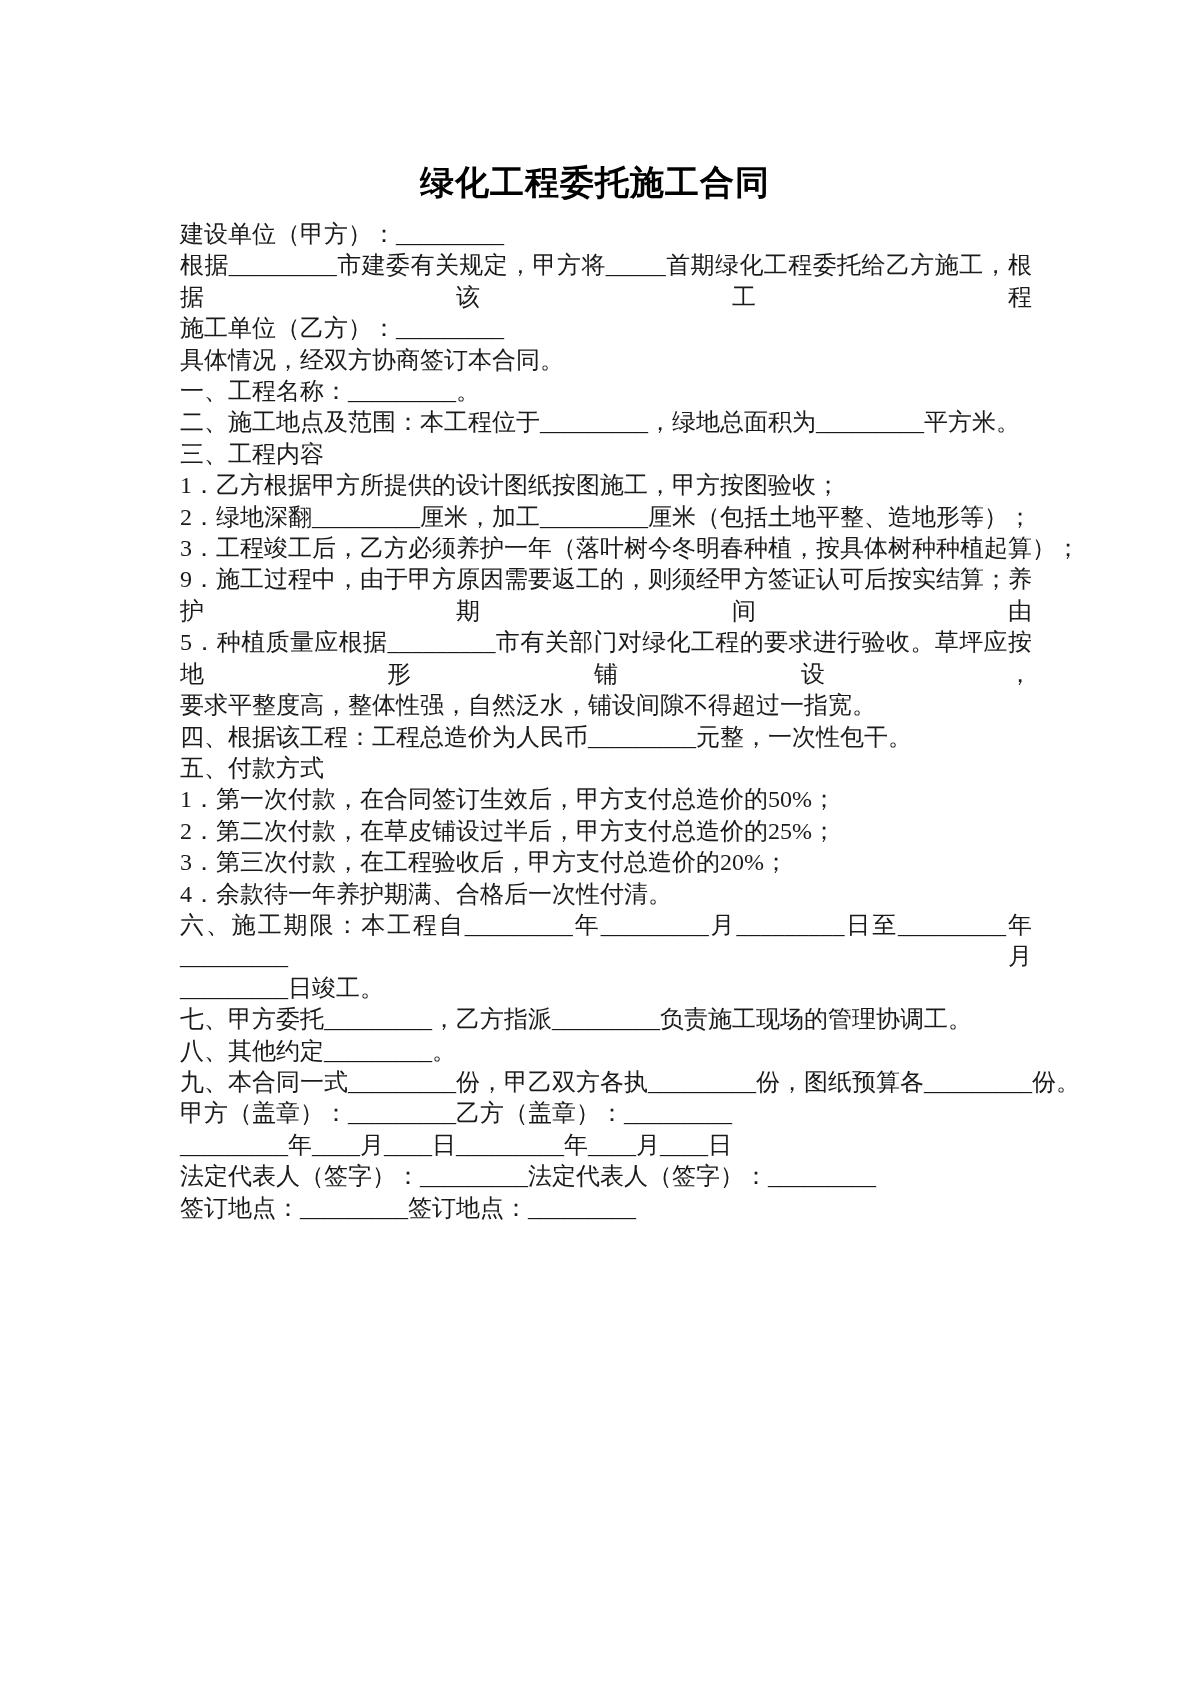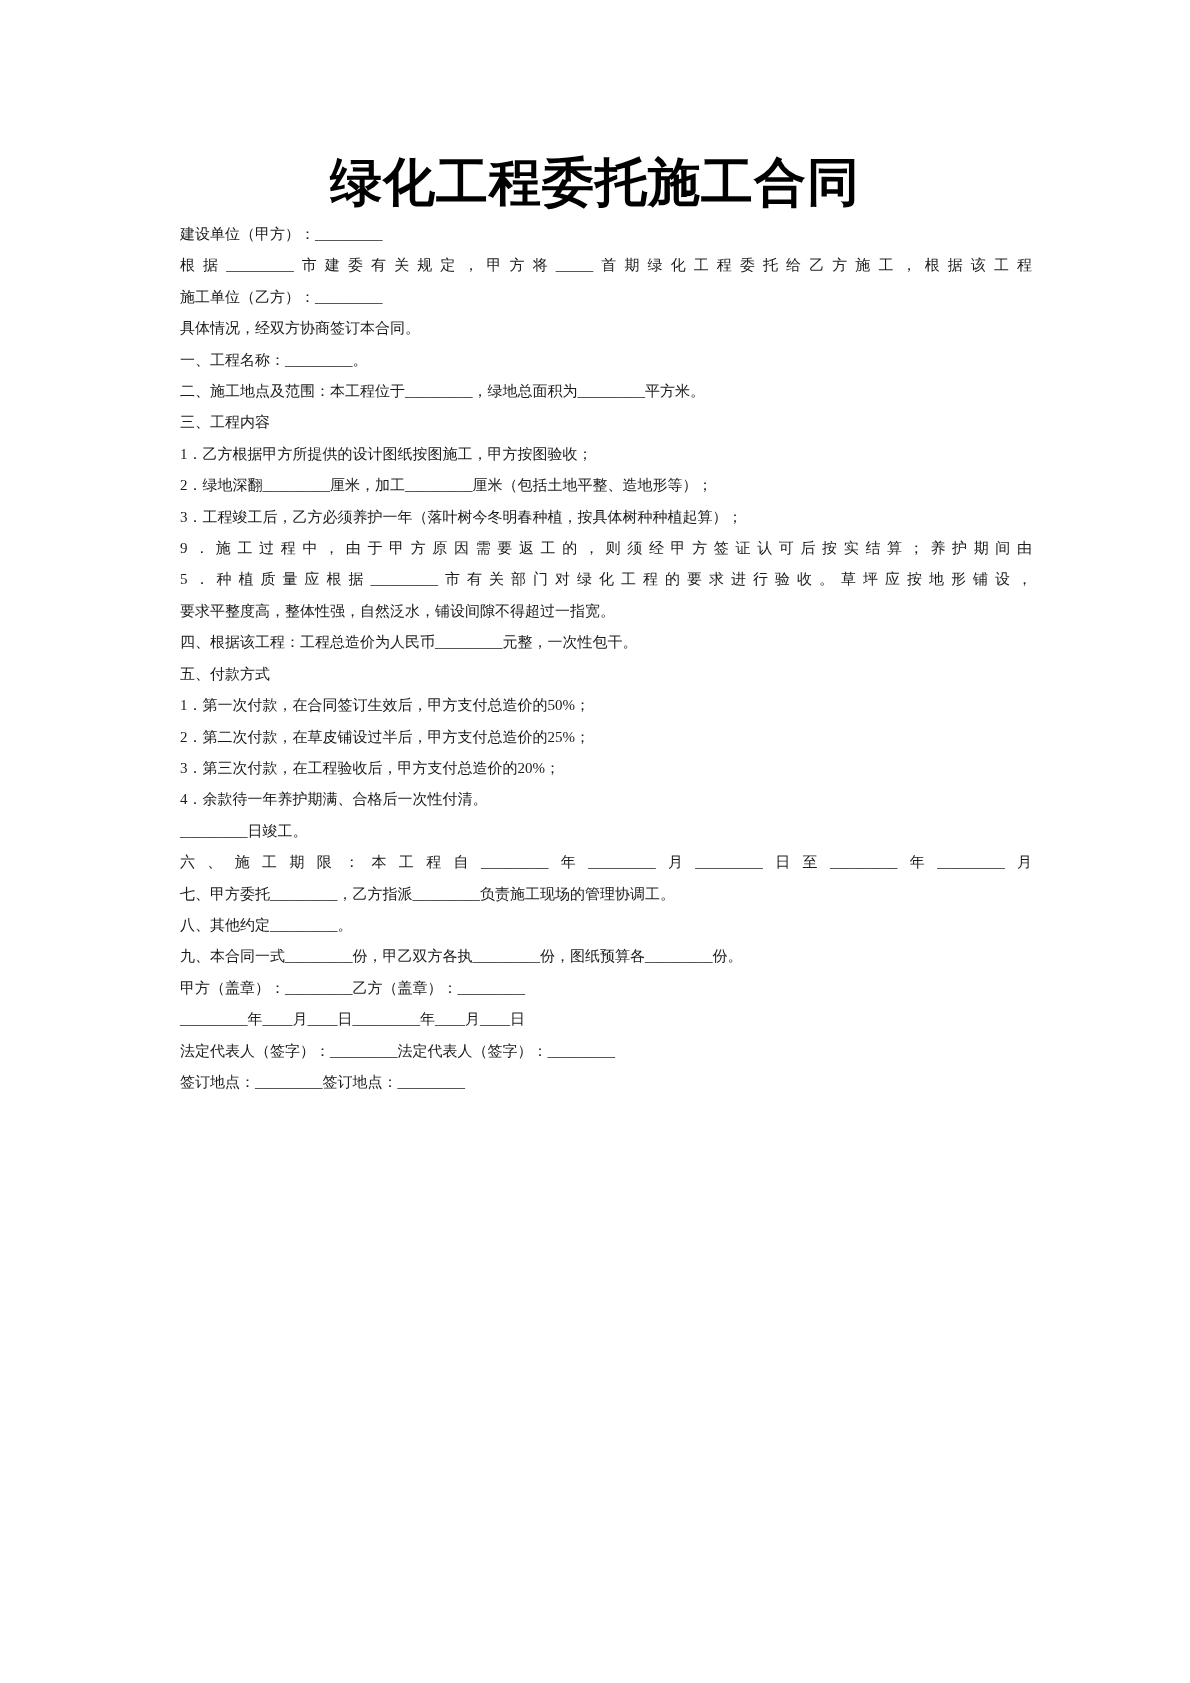--- a/index.html
+++ b/index.html
@@ -15,33 +15,33 @@
     overflow: hidden;
     font-family: "Liberation Serif", "DejaVu Serif", serif;
     color: #1a1a1a;
   }
   .doc-title {
     position: absolute;
     top: 158px;
     left: 0;
     width: 1190px;
     text-align: center;
-    font-size: 52px;
+    font-size: 34px;
     line-height: 50px;
     font-weight: bold;
     color: #000000;
     letter-spacing: 1px;
     white-space: pre;
   }
   .doc-body {
     position: absolute;
     top: 219px;
     left: 180px;
     width: 852px;
-    font-size: 15px;
+    font-size: 24px;
     line-height: 31.4px;
   }
   .line {
     min-height: 31.4px;
     white-space: pre;
     word-spacing: 0;
   }
   .line.fill {
     white-space: normal;
     text-align: justify;
@@ -67,22 +67,22 @@
     <div class="line">3．工程竣工后，乙方必须养护一年（落叶树今冬明春种植，按具体树种种植起算）；</div>
     <div class="line fill">9．施工过程中，由于甲方原因需要返工的，则须经甲方签证认可后按实结算；养护期间由</div>
     <div class="line fill">5．种植质量应根据_________市有关部门对绿化工程的要求进行验收。草坪应按地形铺设，</div>
     <div class="line">要求平整度高，整体性强，自然泛水，铺设间隙不得超过一指宽。</div>
     <div class="line">四、根据该工程：工程总造价为人民币_________元整，一次性包干。</div>
     <div class="line">五、付款方式</div>
     <div class="line">1．第一次付款，在合同签订生效后，甲方支付总造价的50%；</div>
     <div class="line">2．第二次付款，在草皮铺设过半后，甲方支付总造价的25%；</div>
     <div class="line">3．第三次付款，在工程验收后，甲方支付总造价的20%；</div>
     <div class="line">4．余款待一年养护期满、合格后一次性付清。</div>
+    <div class="line fill">六、施工期限：本工程自_________年_________月_________日至_________年_________月</div>
     <div class="line">_________日竣工。</div>
-    <div class="line fill">六、施工期限：本工程自_________年_________月_________日至_________年_________月</div>
     <div class="line">七、甲方委托_________，乙方指派_________负责施工现场的管理协调工。</div>
     <div class="line">八、其他约定_________。</div>
     <div class="line">九、本合同一式_________份，甲乙双方各执_________份，图纸预算各_________份。</div>
     <div class="line">甲方（盖章）：_________乙方（盖章）：_________</div>
     <div class="line">_________年____月____日_________年____月____日</div>
     <div class="line">法定代表人（签字）：_________法定代表人（签字）：_________</div>
     <div class="line">签订地点：_________签订地点：_________</div>
   </div>
 </div>
 

